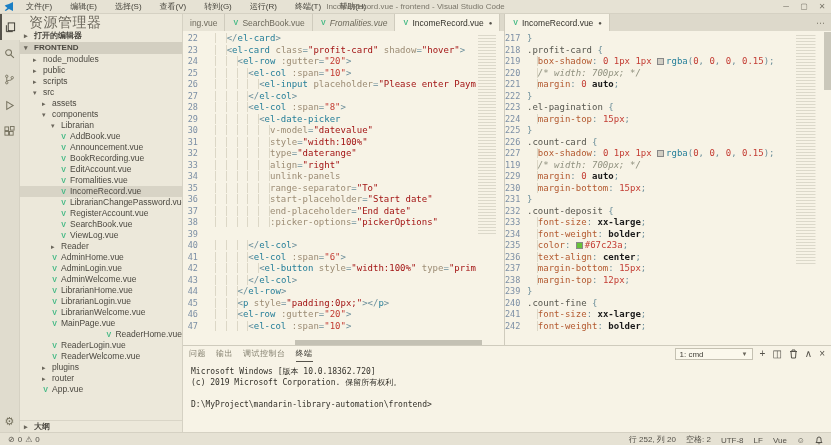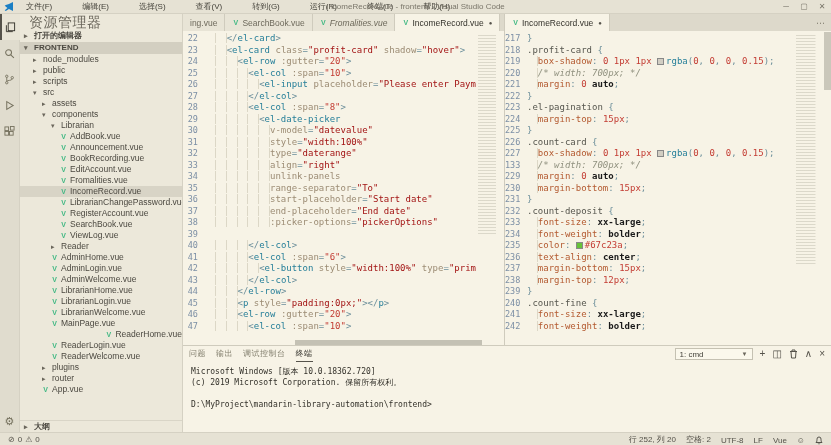--- a/index.html
+++ b/index.html
@@ -4,21 +4,21 @@
 <style>
   * { margin:0; padding:0; box-sizing:border-box; }
   html,body { width:831px; height:445px; overflow:hidden; }
   body { font-family:"Liberation Sans", sans-serif; background:#F7F3E6; color:#3B3B33; }
   .window { width:831px; height:445px; display:flex; flex-direction:column; }
 
   
   .titlebar { height:14px; background:#E6E2D4; border-bottom:1px solid #D5D1C3; display:flex; align-items:center; position:relative; flex:none; }
   .vscode-logo { width:9px; height:9px; margin:0 6px 0 4px; background:#1B7FC4;
     clip-path:polygon(100% 0,100% 100%,55% 78%,20% 100%,8% 92%,38% 68%,8% 42%,20% 32%,55% 22%); }
-  .menubar { display:flex; gap:16px; }
+  .menubar { display:flex; gap:4px; }
   .menu-item { font-size:8px; color:#44423A; padding:0 7px; line-height:14px; cursor:default; }
   .window-title { position:absolute; left:0; right:0; text-align:center; font-size:8px; color:#7A766A; pointer-events:none; }
   .win-controls { margin-left:auto; display:flex; }
   .win-controls span { width:18px; text-align:center; font-size:8px; color:#7A766A; line-height:14px; }
 
   
   .main { flex:1; display:flex; min-height:0; }
 
   
   .activitybar { width:20px; background:#E0DCCE; display:flex; flex-direction:column; align-items:center; flex:none; border-right:1px solid #D5D1C3; }
@@ -389,21 +389,21 @@
                 <div class="cl"><span class="ln">218</span><span class="ct"><span class="tk-sel">.profit-card </span><span class="tk-p">{</span></span></div>
                 <div class="cl"><span class="ln">219</span><span class="ct"><span class="tk-ind">  </span><span class="tk-prop">box-shadow</span><span class="tk-p">: </span><span class="tk-num">0 1px 1px </span><span class="tk-swatch" style="background: rgba(0, 0, 0, 0.15);"></span><span class="tk-fn">rgba</span><span class="tk-p">(</span><span class="tk-num">0</span><span class="tk-p">, </span><span class="tk-num">0</span><span class="tk-p">, </span><span class="tk-num">0</span><span class="tk-p">, </span><span class="tk-num">0.15</span><span class="tk-p">);</span></span></div>
                 <div class="cl"><span class="ln">220</span><span class="ct"><span class="tk-ind">  </span><span class="tk-cmt">/* width: 700px; */</span></span></div>
                 <div class="cl"><span class="ln">221</span><span class="ct"><span class="tk-ind">  </span><span class="tk-prop">margin</span><span class="tk-p">: </span><span class="tk-num">0 </span><span class="tk-kw">auto</span><span class="tk-p">;</span></span></div>
                 <div class="cl"><span class="ln">222</span><span class="ct"><span class="tk-p">}</span></span></div>
                 <div class="cl"><span class="ln">223</span><span class="ct"><span class="tk-sel">.el-pagination </span><span class="tk-p">{</span></span></div>
                 <div class="cl"><span class="ln">224</span><span class="ct"><span class="tk-ind">  </span><span class="tk-prop">margin-top</span><span class="tk-p">: </span><span class="tk-num">15px</span><span class="tk-p">;</span></span></div>
                 <div class="cl"><span class="ln">225</span><span class="ct"><span class="tk-p">}</span></span></div>
                 <div class="cl"><span class="ln">226</span><span class="ct"><span class="tk-sel">.count-card </span><span class="tk-p">{</span></span></div>
                 <div class="cl"><span class="ln">227</span><span class="ct"><span class="tk-ind">  </span><span class="tk-prop">box-shadow</span><span class="tk-p">: </span><span class="tk-num">0 1px 1px </span><span class="tk-swatch" style="background: rgba(0, 0, 0, 0.15);"></span><span class="tk-fn">rgba</span><span class="tk-p">(</span><span class="tk-num">0</span><span class="tk-p">, </span><span class="tk-num">0</span><span class="tk-p">, </span><span class="tk-num">0</span><span class="tk-p">, </span><span class="tk-num">0.15</span><span class="tk-p">);</span></span></div>
-                <div class="cl"><span class="ln">133</span><span class="ct"><span class="tk-ind">  </span><span class="tk-cmt">/* width: 700px; */</span></span></div>
+                <div class="cl"><span class="ln">119</span><span class="ct"><span class="tk-ind">  </span><span class="tk-cmt">/* width: 700px; */</span></span></div>
                 <div class="cl"><span class="ln">229</span><span class="ct"><span class="tk-ind">  </span><span class="tk-prop">margin</span><span class="tk-p">: </span><span class="tk-num">0 </span><span class="tk-kw">auto</span><span class="tk-p">;</span></span></div>
                 <div class="cl"><span class="ln">230</span><span class="ct"><span class="tk-ind">  </span><span class="tk-prop">margin-bottom</span><span class="tk-p">: </span><span class="tk-num">15px</span><span class="tk-p">;</span></span></div>
                 <div class="cl"><span class="ln">231</span><span class="ct"><span class="tk-p">}</span></span></div>
                 <div class="cl"><span class="ln">232</span><span class="ct"><span class="tk-sel">.count-deposit </span><span class="tk-p">{</span></span></div>
                 <div class="cl"><span class="ln">233</span><span class="ct"><span class="tk-ind">  </span><span class="tk-prop">font-size</span><span class="tk-p">: </span><span class="tk-kw">xx-large</span><span class="tk-p">;</span></span></div>
                 <div class="cl"><span class="ln">234</span><span class="ct"><span class="tk-ind">  </span><span class="tk-prop">font-weight</span><span class="tk-p">: </span><span class="tk-kw">bolder</span><span class="tk-p">;</span></span></div>
                 <div class="cl"><span class="ln">235</span><span class="ct"><span class="tk-ind">  </span><span class="tk-prop">color</span><span class="tk-p">: </span><span class="tk-swatch" style="background: rgb(103, 194, 58);"></span><span class="tk-num">#67c23a</span><span class="tk-p">;</span></span></div>
                 <div class="cl"><span class="ln">236</span><span class="ct"><span class="tk-ind">  </span><span class="tk-prop">text-align</span><span class="tk-p">: </span><span class="tk-kw">center</span><span class="tk-p">;</span></span></div>
                 <div class="cl"><span class="ln">237</span><span class="ct"><span class="tk-ind">  </span><span class="tk-prop">margin-bottom</span><span class="tk-p">: </span><span class="tk-num">15px</span><span class="tk-p">;</span></span></div>
                 <div class="cl"><span class="ln">238</span><span class="ct"><span class="tk-ind">  </span><span class="tk-prop">margin-top</span><span class="tk-p">: </span><span class="tk-num">12px</span><span class="tk-p">;</span></span></div>

